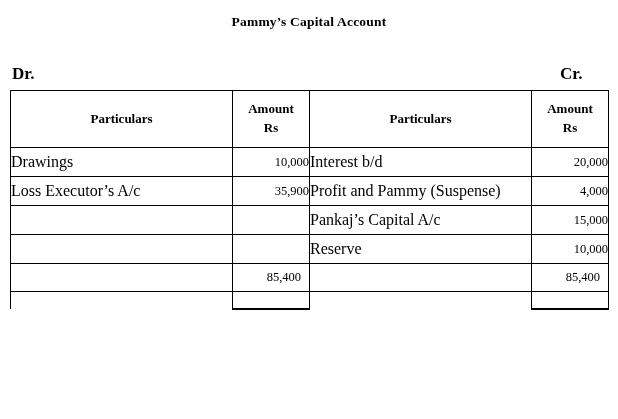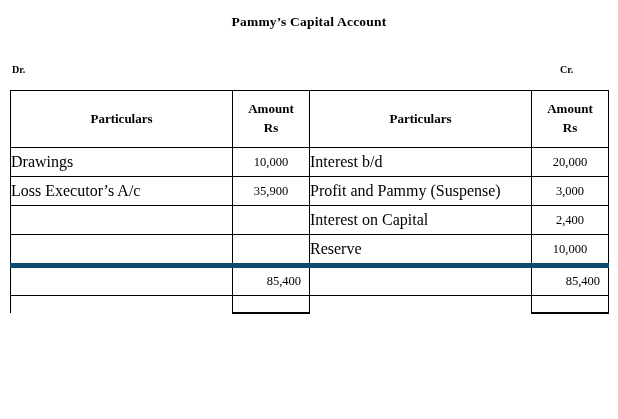--- a/index.html
+++ b/index.html
@@ -27,21 +27,21 @@
     left: 0;
     width: 618px;
     text-align: center;
     font-size: 13.5px;
     font-weight: bold;
     letter-spacing: 0.2px;
   }
   .side-label {
     position: absolute;
     top: 64px;
-    font-size: 10px;
+    font-size: 17px;
     font-weight: bold;
   }
   .side-label.dr { left: 12px; }
   .side-label.cr { left: 560px; }
 
   table.ledger {
     position: absolute;
     top: 90px;
     left: 10px;
     width: 598px;
@@ -68,30 +68,30 @@
   th.hd .amt-line { display: block; }
 
   td.part {
     height: 28px;
     text-align: left;
     padding-left: 8px;
     font-size: 16px;
   }
   td.amt {
     height: 28px;
-    text-align: center;
+    text-align: right;
     padding-right: 8px;
     font-size: 12.5px;
   }
   td.blank {
     height: 28px;
   }
   tr.total td {
     height: 27px;
-    border-top: 5px solid #0c4a6e;
+    border-top: 1px solid #0c4a6e;
   }
   tr.total td.amt {
     text-align: right;
     padding-right: 8px;
   }
   tr.closer td {
     height: 16px;
     border-bottom: 1px solid #000000;
   }
   tr.closer td.part {
@@ -142,27 +142,27 @@
       <tr>
         <td class="part">Drawings</td>
         <td class="amt">10,000</td>
         <td class="part">Interest b/d</td>
         <td class="amt">20,000</td>
       </tr>
       <tr>
         <td class="part">Loss Executor’s A/c</td>
         <td class="amt">35,900</td>
         <td class="part">Profit and Pammy (Suspense)</td>
-        <td class="amt">3,000</td>
+        <td class="amt">4,000</td>
       </tr>
       <tr>
         <td class="part blank"></td>
         <td class="amt blank"></td>
-        <td class="part">Interest on Capital</td>
-        <td class="amt">2,400</td>
+        <td class="part">Pankaj’s Capital A/c</td>
+        <td class="amt">15,000</td>
       </tr>
       <tr>
         <td class="part blank"></td>
         <td class="amt blank"></td>
         <td class="part">Reserve</td>
         <td class="amt">10,000</td>
       </tr>
       <tr class="total">
         <td class="part"></td>
         <td class="amt">85,400</td>

